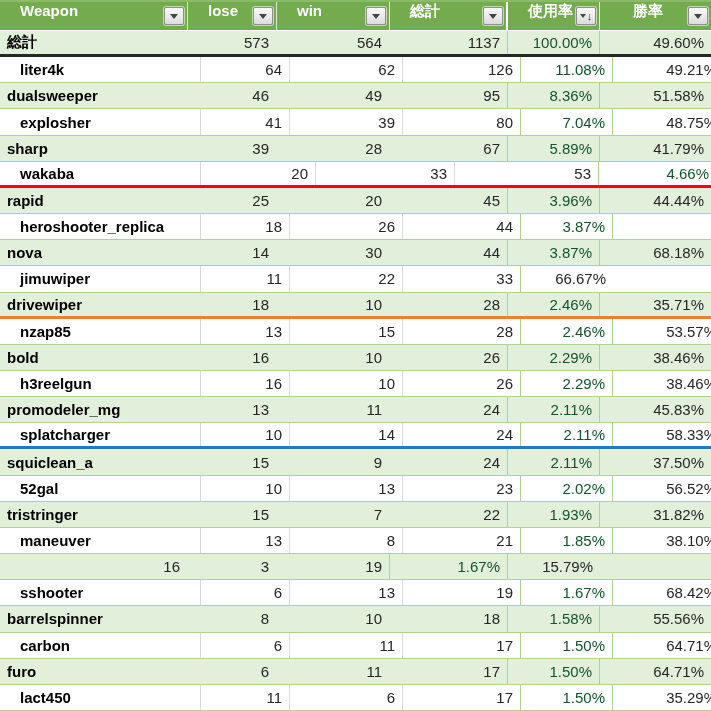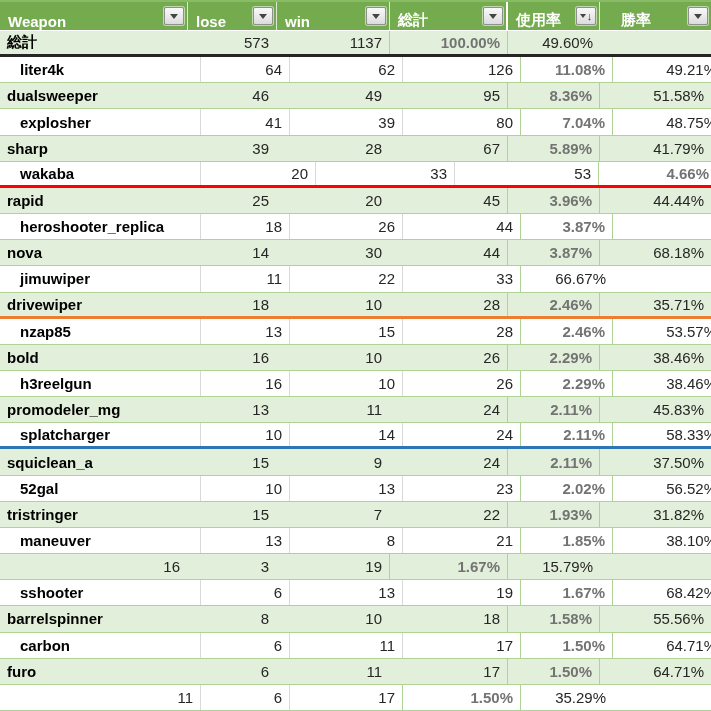--- a/index.html
+++ b/index.html
@@ -31,22 +31,22 @@
   .hrow {
     display: grid;
     grid-template-columns: 188px 89px 113px 118px 92px 111px;
     background: var(--header-bg);
     border-top: 2px solid var(--header-bg-top);
     border-bottom: 1px solid #ffffff;
   }
   .hcell {
     position: relative;
     display: flex;
-    align-items: flex-end;
-    padding-left: 8px;
+    align-items: flex-start;
+    padding-left: 20px;
     color: #ffffff;
     font-weight: bold;
     font-size: 15px;
     border-right: 1px solid rgba(255,255,255,0.75);
     overflow: hidden;
   }
   .hcell.wide-sep { border-right: 2px solid #ffffff; }
   .hcell:last-child { border-right: none; margin-left: 13px; }
   .fbtn {
     position: absolute;
@@ -104,21 +104,21 @@
   .col-weapon {
     padding-left: 7px;
     font-weight: bold;
     color: #000;
     justify-content: flex-start;
   }
   .col-lose, .col-win, .col-total, .col-usage, .col-winrate {
     justify-content: flex-end;
     padding-right: 7px;
   }
-  .col-usage { font-weight: bold; color: #737373; text-align: center; }
+  .col-usage { font-weight: normal; color: #14532d; text-align: center; }
   .band-white .col-weapon,
   .band-white .col-lose,
   .band-white .col-win { border-right: 1px solid var(--grid-gray); }
   .band-green .col-weapon,
   .band-green .col-lose,
   .band-green .col-win { border-right: 1px solid transparent; }
   .c.col-total  { border-right: 1px solid var(--grid-green); }
   .c.col-usage  { border-right: 1px solid var(--grid-green); }
 </style>
 </head>
@@ -162,20 +162,21 @@
       <span>勝率</span>
       <span class="fbtn">
         <span class="tri"></span>
       </span>
     </div>
   </div>
 
 <div class="row band-green divider-dark">
       <div class="c col-weapon">総計</div>
       <div class="c col-lose">573</div>
+      <div class="c col-win">564</div>
       <div class="c col-total">1137</div>
       <div class="c col-usage">100.00%</div>
       <div class="c col-winrate">49.60%</div>
     </div>
     <div class="row band-white">
       <div class="c col-weapon">liter4k</div>
       <div class="c col-lose">64</div>
       <div class="c col-win">62</div>
       <div class="c col-total">126</div>
       <div class="c col-usage">11.08%</div>
@@ -356,19 +357,20 @@
     </div>
     <div class="row band-green">
       <div class="c col-weapon">furo</div>
       <div class="c col-lose">6</div>
       <div class="c col-win">11</div>
       <div class="c col-total">17</div>
       <div class="c col-usage">1.50%</div>
       <div class="c col-winrate">64.71%</div>
     </div>
     <div class="row band-white">
+      <div class="c col-weapon">lact450</div>
       <div class="c col-lose">11</div>
       <div class="c col-win">6</div>
       <div class="c col-total">17</div>
       <div class="c col-usage">1.50%</div>
       <div class="c col-winrate">35.29%</div>
     </div>
   </div>
 
 </body></html>

